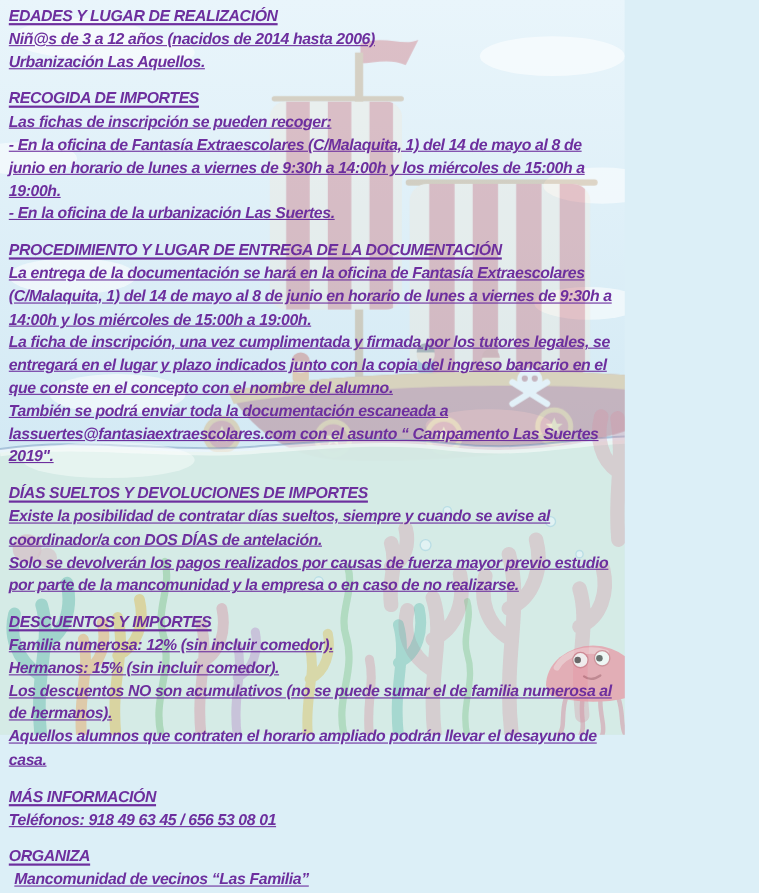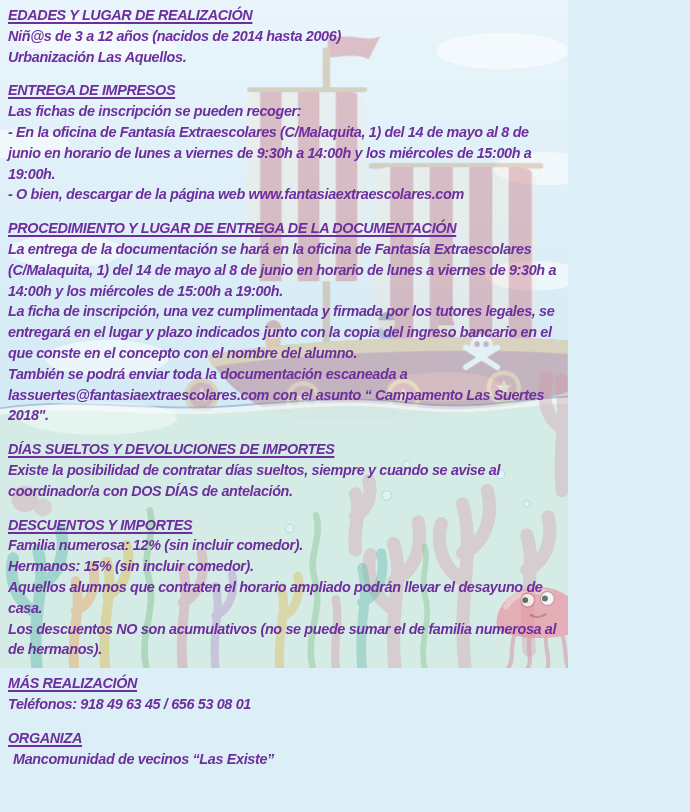--- a/index.html
+++ b/index.html
@@ -13,21 +13,21 @@
   html,body{margin:0;padding:0;}
   body{
     width:690px;height:812px;overflow:hidden;position:relative;
     font-family:"Liberation Sans",sans-serif;background:#dcefF7;
   }
   .page{position:absolute;inset:0;width:568px;height:812px;}
   svg.bg{position:absolute;inset:0;z-index:1;display:block;}
   .content{position:absolute;inset:0;z-index:2;padding:5px 4px 0 8px;box-sizing:border-box;}
   .heading,.para{
     font-style:italic;font-weight:bold;font-size:14.4px;line-height:20.8px;
-    letter-spacing:-0.35px;color:var(--text);
+    letter-spacing:-0.35px;color:var(--text);text-decoration:underline;
   }
   .heading{text-decoration:underline;text-decoration-thickness:1.5px;text-underline-offset:2px;}
   .section + .section{margin-top:13px;}
   .section:last-child .para{padding-left:5px;}
   
   .cloud{fill:#ffffff;}
   .stripe{fill:var(--sail-red);}
   .sailbase{fill:var(--sail-base);}
   .mast{fill:var(--mast);}
   .hull{fill:var(--hull);}
@@ -215,44 +215,45 @@
     </g>
   </svg>
 
   <div class="content" id="content">
       <div class="section">
         <div class="heading">EDADES Y LUGAR DE REALIZACIÓN</div>
         <div class="para">Niñ@s de 3 a 12 años (nacidos de 2014 hasta 2006)</div>
         <div class="para">Urbanización Las Aquellos.</div>
       </div>
       <div class="section">
-        <div class="heading">ENTREGA DE IMPRESOS</div>
+        <div class="heading">RECOGIDA DE IMPORTES</div>
         <div class="para">Las fichas de inscripción se pueden recoger:</div>
         <div class="para">- En la oficina de Fantasía Extraescolares (C/Malaquita, 1) del 14 de mayo al 8 de junio en horario de lunes a viernes de 9:30h a 14:00h y los miércoles de 15:00h a 19:00h.</div>
-        <div class="para">- O bien, descargar de la página web www.fantasiaextraescolares.com</div>
+        <div class="para">- En la oficina de la urbanización Las Suertes.</div>
       </div>
       <div class="section">
         <div class="heading">PROCEDIMIENTO Y LUGAR DE ENTREGA DE LA DOCUMENTACIÓN</div>
         <div class="para">La entrega de la documentación se hará en la oficina de Fantasía Extraescolares (C/Malaquita, 1) del 14 de mayo al 8 de junio en horario de lunes a viernes de 9:30h a 14:00h y los miércoles de 15:00h a 19:00h.</div>
         <div class="para">La ficha de inscripción, una vez cumplimentada y firmada por los tutores legales, se entregará en el lugar y plazo indicados junto con la copia del ingreso bancario en el que conste en el concepto con el nombre del alumno.</div>
-        <div class="para">También se podrá enviar toda la documentación escaneada a lassuertes@fantasiaextraescolares.com con el asunto “ Campamento Las Suertes 2018".</div>
+        <div class="para">También se podrá enviar toda la documentación escaneada a lassuertes@fantasiaextraescolares.com con el asunto “ Campamento Las Suertes 2019".</div>
       </div>
       <div class="section">
         <div class="heading">DÍAS SUELTOS Y DEVOLUCIONES DE IMPORTES</div>
         <div class="para">Existe la posibilidad de contratar días sueltos, siempre y cuando se avise al coordinador/a con DOS DÍAS de antelación.</div>
+        <div class="para">Solo se devolverán los pagos realizados por causas de fuerza mayor previo estudio por parte de la mancomunidad y la empresa o en caso de no realizarse.</div>
       </div>
       <div class="section">
         <div class="heading">DESCUENTOS Y IMPORTES</div>
         <div class="para">Familia numerosa: 12% (sin incluir comedor).</div>
         <div class="para">Hermanos: 15% (sin incluir comedor).</div>
+        <div class="para">Los descuentos NO son acumulativos (no se puede sumar el de familia numerosa al de hermanos).</div>
         <div class="para">Aquellos alumnos que contraten el horario ampliado podrán llevar el desayuno de casa.</div>
-        <div class="para">Los descuentos NO son acumulativos (no se puede sumar el de familia numerosa al de hermanos).</div>
-      </div>
-      <div class="section">
-        <div class="heading">MÁS REALIZACIÓN</div>
+      </div>
+      <div class="section">
+        <div class="heading">MÁS INFORMACIÓN</div>
         <div class="para">Teléfonos: 918 49 63 45 / 656 53 08 01</div>
       </div>
       <div class="section">
         <div class="heading">ORGANIZA</div>
-        <div class="para">Mancomunidad de vecinos “Las Existe”</div>
+        <div class="para">Mancomunidad de vecinos “Las Familia”</div>
       </div>
     </div>
 </div>
 
 </body></html>

